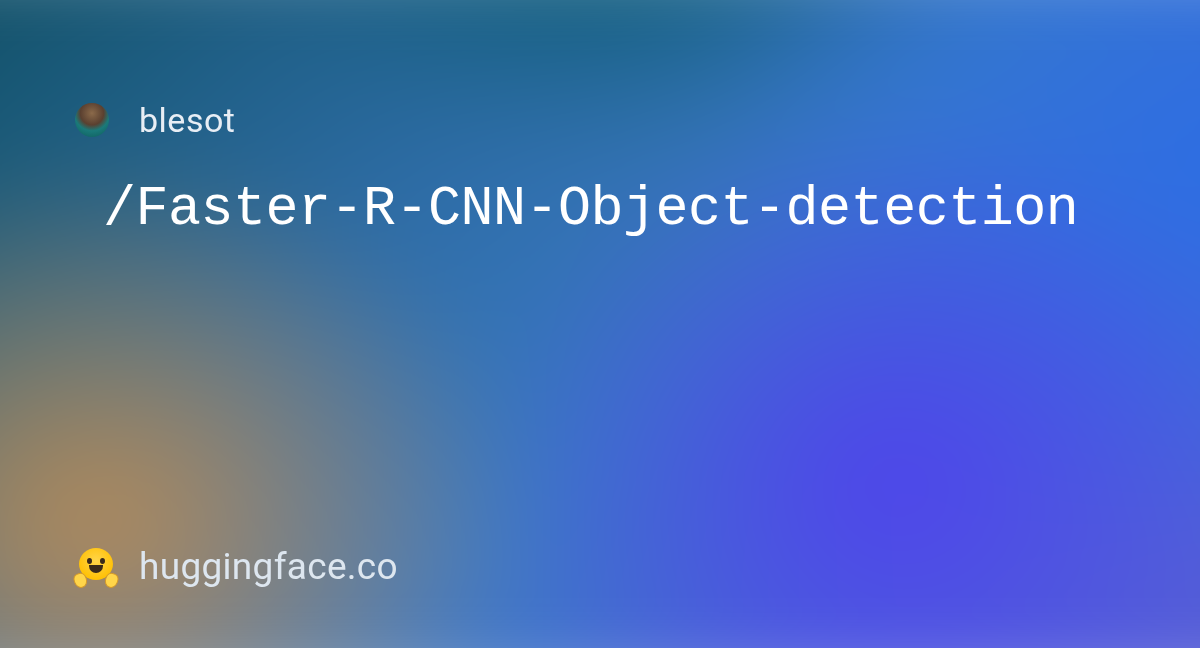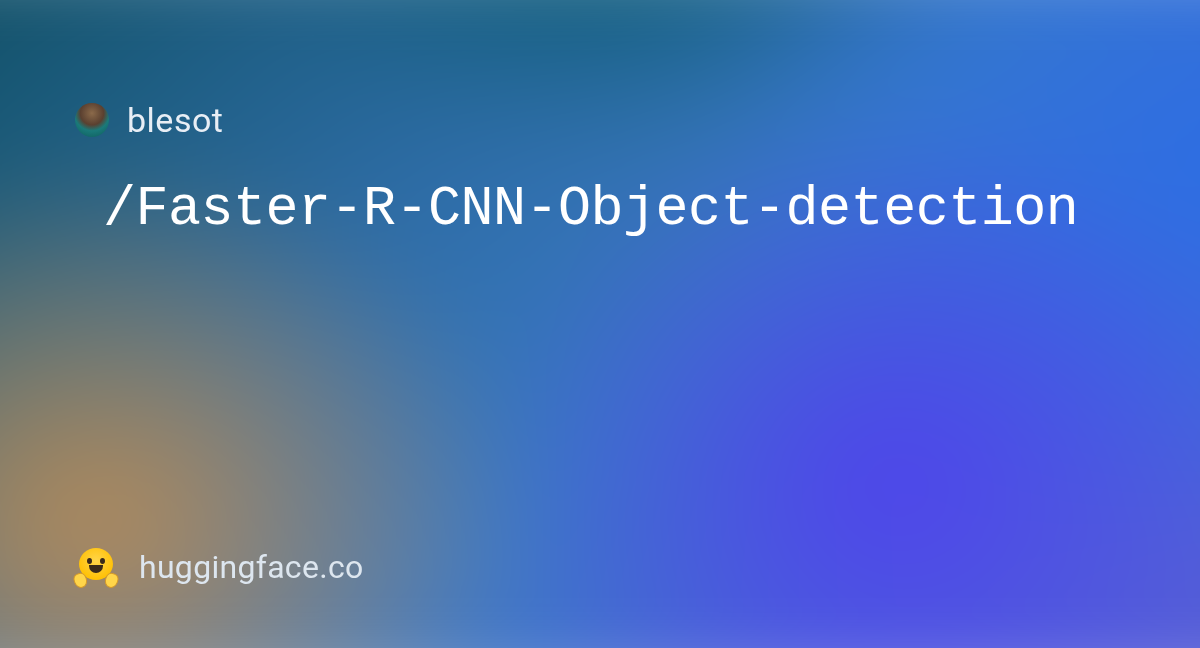--- a/index.html
+++ b/index.html
@@ -35,21 +35,21 @@
       height: 100%;
       padding: 100px 75px 60px 75px;
       display: flex;
       flex-direction: column;
       color: #ffffff;
     }
 
     .user-row {
       display: flex;
       align-items: center;
-      gap: 18px;
+      gap: 30px;
       margin-bottom: 38px;
     }
 
     .avatar {
       width: 34px;
       height: 34px;
       border-radius: 50%;
       background: radial-gradient(circle at 50% 30%, #8b6a4a 0%, #5a4030 40%, #1a7a7a 60%, #0d5a5a 100%);
       flex-shrink: 0;
     }
@@ -122,21 +122,21 @@
       height: 15px;
       background: #ffd54a;
       border: 1.5px solid #d49a2a;
       border-radius: 40% 40% 50% 50%;
       bottom: 0px;
     }
     .hf-hand-left { left: -1px; transform: rotate(-20deg); }
     .hf-hand-right { right: -1px; transform: rotate(20deg); }
 
     .site-name {
-      font-size: 32px;
+      font-size: 37px;
       font-weight: 400;
       color: #dde6ef;
       letter-spacing: 0.3px;
     }
   </style>
 </head>
 <body>
 
 <div class="background"></div>
 

